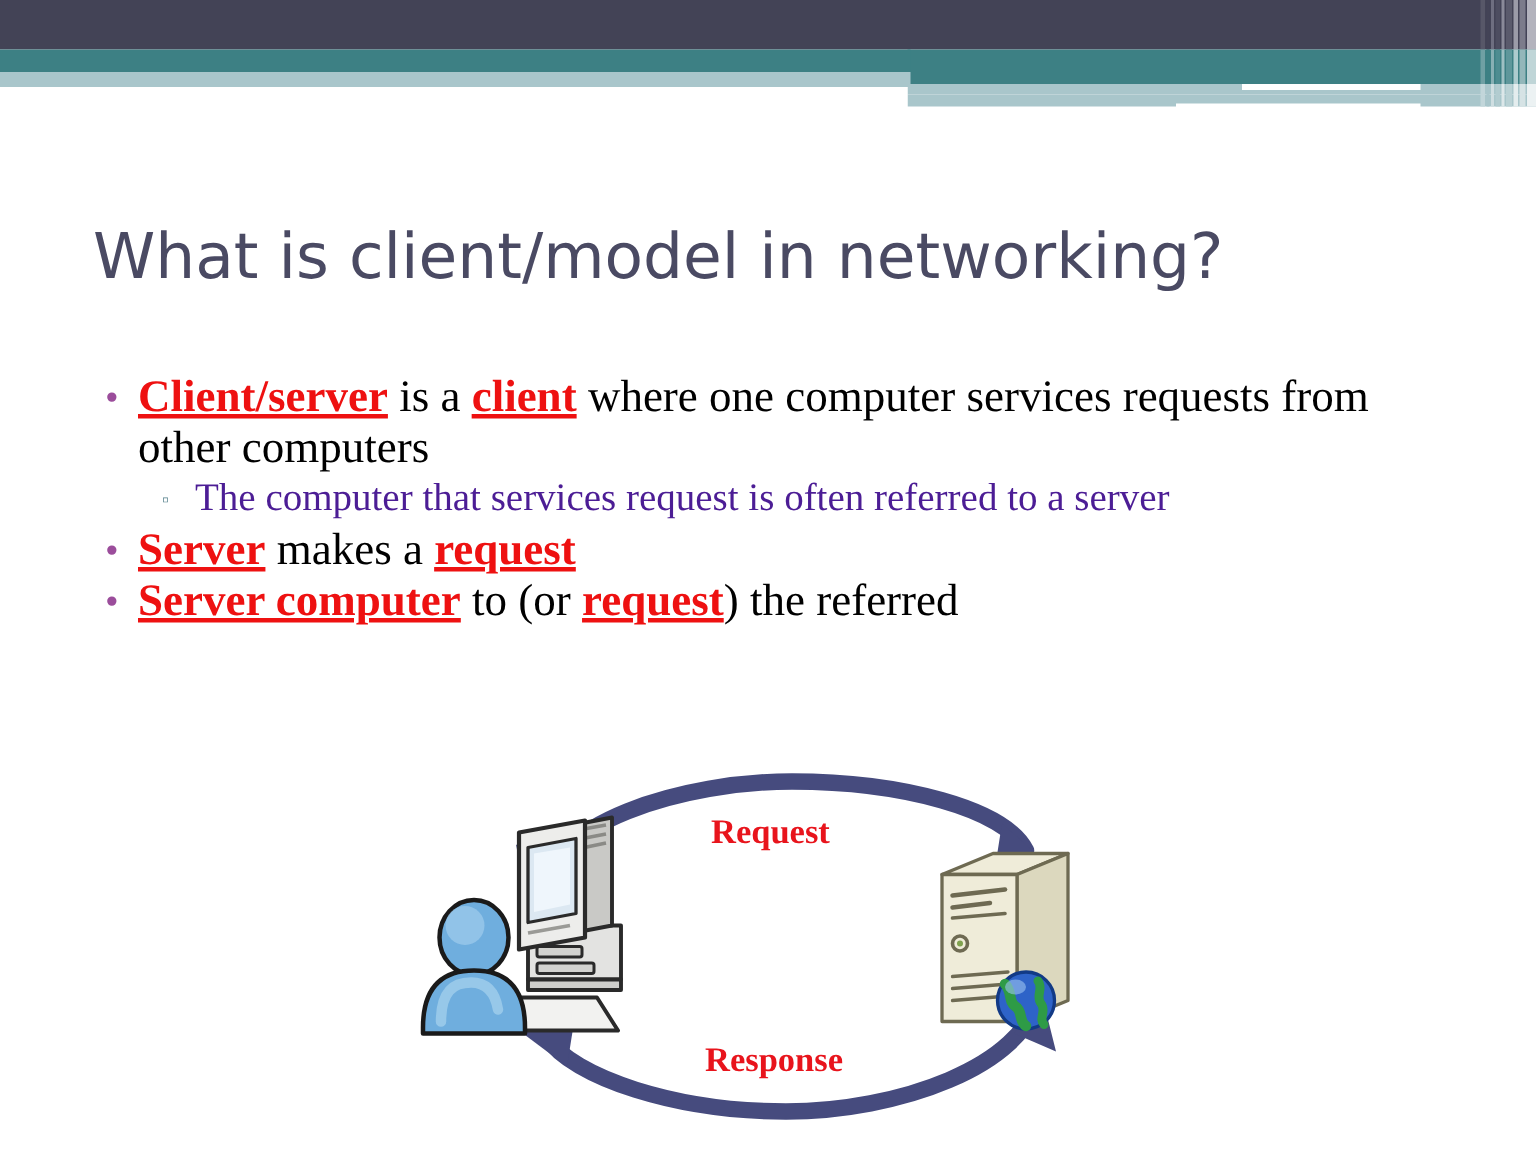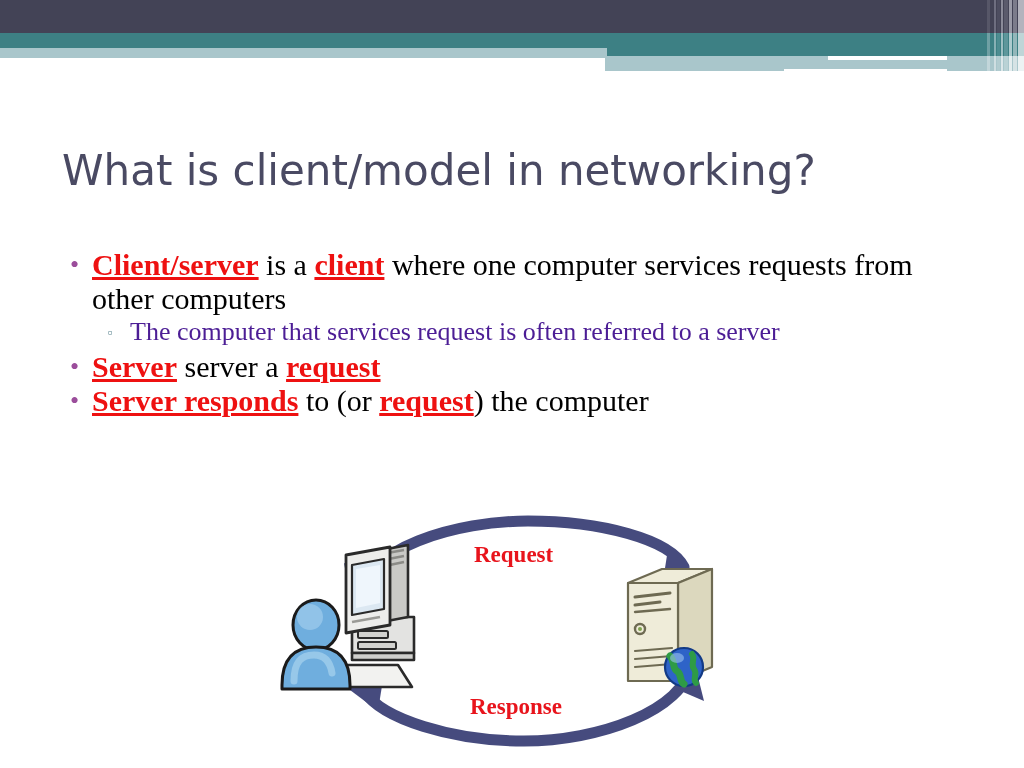--- a/index.html
+++ b/index.html
@@ -220,25 +220,25 @@
     <div class="bullet-row bullet-l1">
       <span class="marker">•</span>
       <span class="btext"><span class="hl-red">Client/server</span><span> is a </span><span class="hl-red">client</span><span> where one computer services requests from other computers</span></span>
     </div>
     <div class="bullet-row bullet-l2">
       <span class="marker">▫</span>
       <span class="btext"><span>The computer that services request is often referred to a server</span></span>
     </div>
     <div class="bullet-row bullet-l1">
       <span class="marker">•</span>
-      <span class="btext"><span class="hl-red">Server</span><span> server a </span><span class="hl-red">request</span></span>
+      <span class="btext"><span class="hl-red">Server</span><span> makes a </span><span class="hl-red">request</span></span>
     </div>
     <div class="bullet-row bullet-l1">
       <span class="marker">•</span>
-      <span class="btext"><span class="hl-red">Server responds</span><span>  to (or </span><span class="hl-red">request</span><span>) the computer</span></span>
+      <span class="btext"><span class="hl-red">Server computer</span><span>  to (or </span><span class="hl-red">request</span><span>) the referred</span></span>
     </div>
   </div>
 
 <div id="diagram">
 
   <svg width="460" height="250" viewBox="0 0 460 250">
 
     <g>
       <path d="M 78 97 C 82 42 178 16 248 16 C 320 16 390 34 404 62" fill="none" stroke="#464B7E" stroke-width="11" stroke-linecap="round"></path>
       <polygon points="388,44 426,78 382,82" fill="#464B7E"></polygon>

